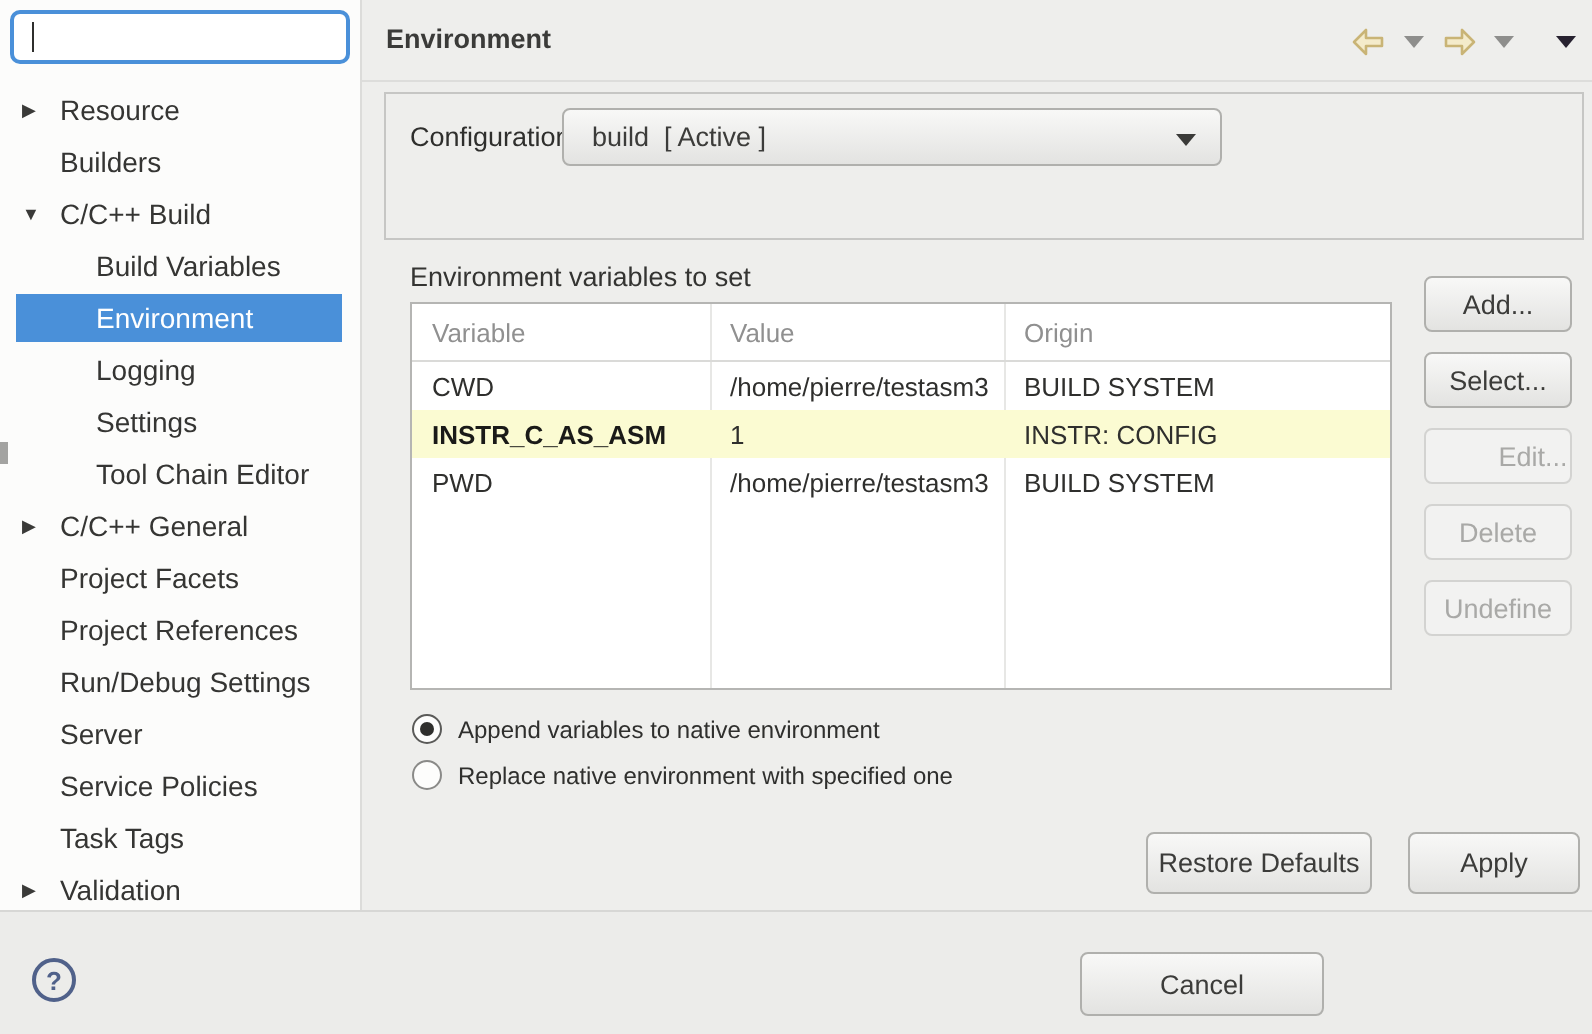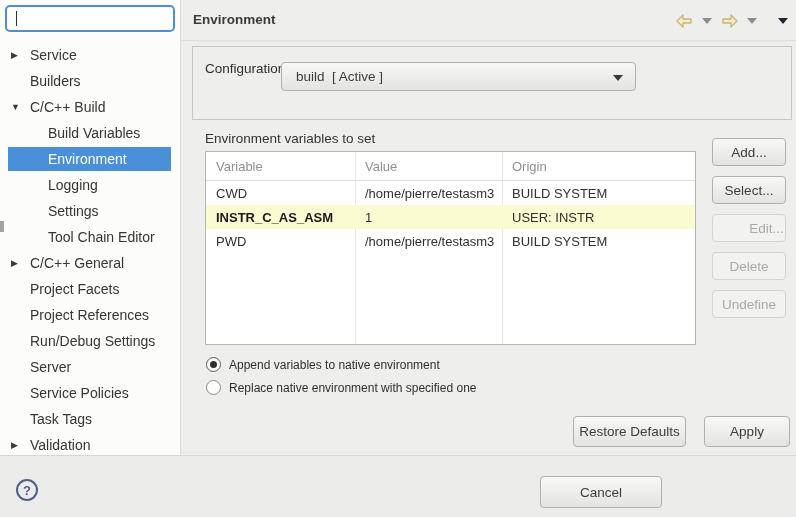--- a/index.html
+++ b/index.html
@@ -40,21 +40,21 @@
          border-top:6px solid #8e8e8c; cursor:pointer; }
   .tri.dark { border-top-color:#272230; }
   .navsvg { cursor:pointer; display:block; }
 
   
   #config-group { position:absolute; left:192px; top:46px; width:600px; height:74px;
                   border:1px solid #c6c6c4; }
   #config-label { position:absolute; left:12px; top:14px; font-size:13.5px; }
   .btnish { background:linear-gradient(#f8f8f7,#e3e3e1); border:1px solid #b0b0ad; border-radius:4px;
             font:13.5px "Liberation Sans", sans-serif; color:#3c3c3a; cursor:pointer; }
-  #config-combo { position:absolute; left:88px; top:15px; width:355px; height:29px;
+  #config-combo { position:absolute; left:88px; top:7px; width:330px; height:29px;
                   display:flex; align-items:center; }
   #config-combo .val { padding-left:14px; white-space:pre; }
   #config-combo .combo-arrow { position:absolute; right:12px; top:12px; width:0; height:0;
                 border-left:5px solid transparent; border-right:5px solid transparent; border-top:6px solid #3a3a38; }
   #manage-btn { position:absolute; left:425px; top:7px; width:168px; height:29px; }
 
   
   #table-caption { position:absolute; left:205px; top:131px; font-size:13.5px; color:#343432; }
   #env-table { position:absolute; left:205px; top:151px; width:491px; height:194px;
                background:#ffffff; border:1px solid #b5b5b3; }
@@ -107,21 +107,21 @@
       <input id="filter-input" value="" style="">
       <svg id="clear-icon" viewBox="0 0 18 14">
         <path d="M6 1 h9 a2 2 0 0 1 2 2 v8 a2 2 0 0 1 -2 2 h-9 L1 7 Z" fill="#52514b"></path>
         <path d="M8.5 4.5 L13.5 9.5 M13.5 4.5 L8.5 9.5" stroke="#ffffff" stroke-width="1.6" stroke-linecap="round"></path>
       </svg>
     </div>
 
     <div id="tree">
       <div class="tree-item">
         <span class="arrow">▶</span>
-        <span class="lbl">Service</span>
+        <span class="lbl">Resource</span>
       </div>
       <div class="tree-item">
         <span class="lbl">Builders</span>
       </div>
       <div class="tree-item">
         <span class="arrow">▼</span>
         <span class="lbl">C/C++ Build</span>
       </div>
       <div class="tree-item lv1">
         <span class="lbl">Build Variables</span>
@@ -201,21 +201,21 @@
       <div class="c3">Origin</div>
     </div>
     <div class="trow">
       <div class="c1">CWD</div>
       <div class="c2">/home/pierre/testasm3</div>
       <div class="c3">BUILD SYSTEM</div>
     </div>
     <div class="trow hl">
       <div class="c1">INSTR_C_AS_ASM</div>
       <div class="c2">1</div>
-      <div class="c3">USER: INSTR</div>
+      <div class="c3">INSTR: CONFIG</div>
     </div>
     <div class="trow">
       <div class="c1">PWD</div>
       <div class="c2">/home/pierre/testasm3</div>
       <div class="c3">BUILD SYSTEM</div>
     </div>
   </div>
 
   <button id="btn-add" class="side-btn btnish">Add...</button>
   <button id="btn-select" class="side-btn btnish">Select...</button>

